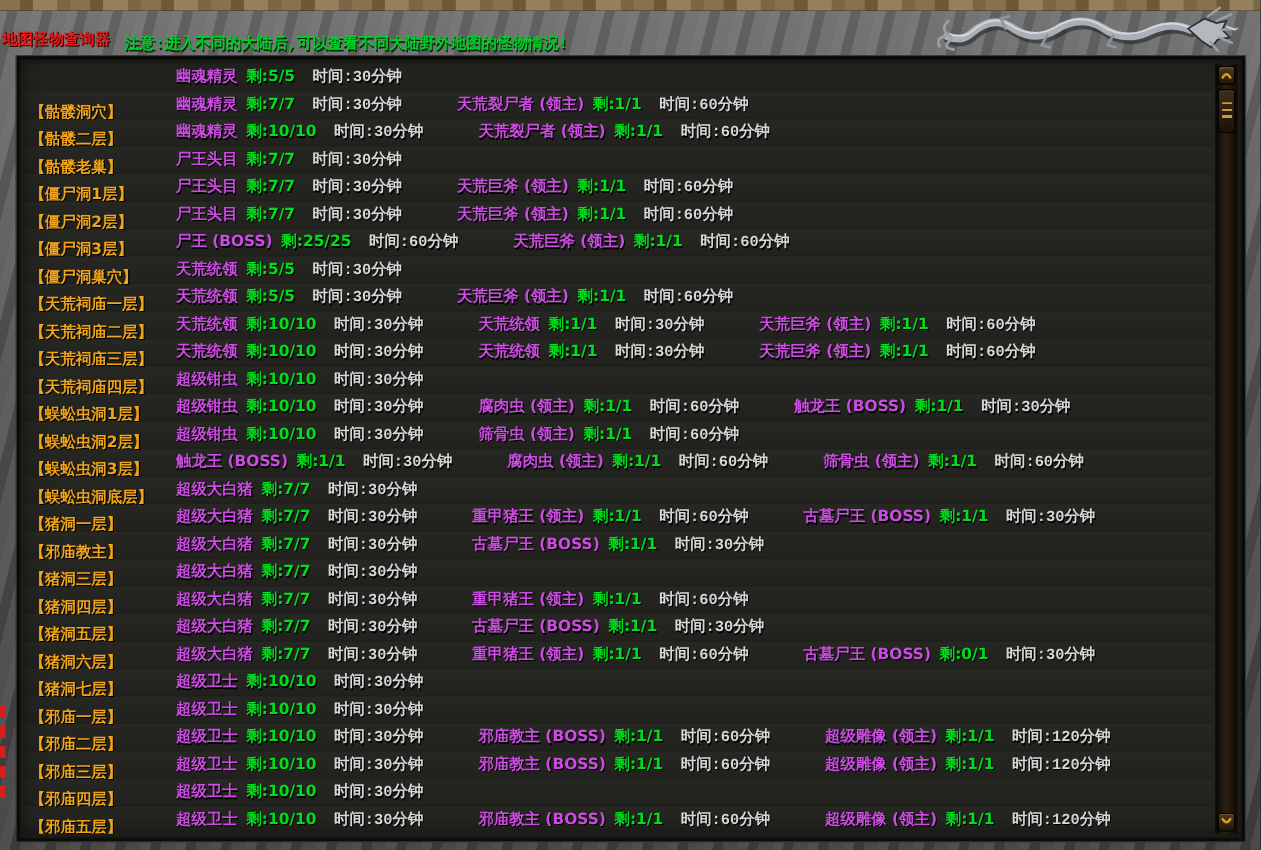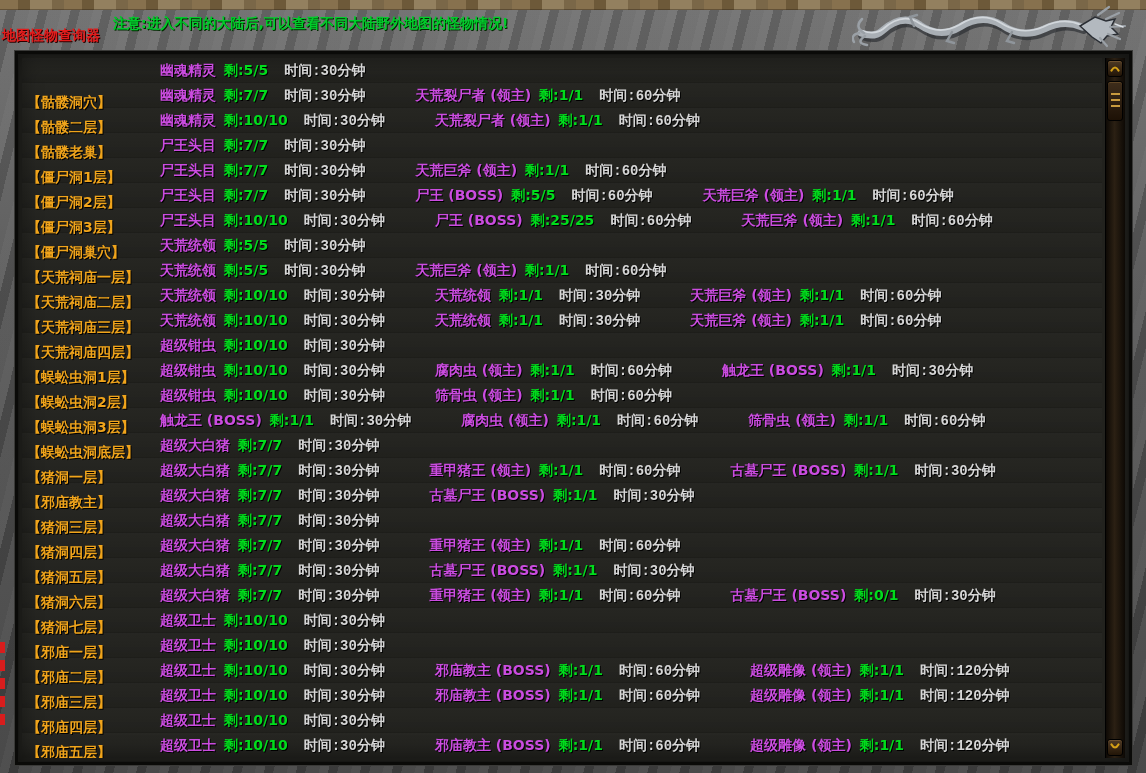--- a/index.html
+++ b/index.html
@@ -15,21 +15,21 @@
       repeating-linear-gradient(104deg, rgba(255,255,255,.07) 0 9px, rgba(0,0,0,.12) 9px 18px, rgba(255,255,255,.04) 18px 31px),
       linear-gradient(180deg,#6f6f6f 0%,#565656 40%,#424242 100%);
   }
   .top-strip{
     position:absolute;top:0;left:0;right:0;height:9px;
     background:repeating-linear-gradient(90deg,#87714e 0 18px,#6d5939 18px 30px,#93805f 30px 52px,#7a6748 52px 64px);
     border-bottom:1px solid #2c241666;
   }
   .titlebar{position:absolute;top:15px;left:0;width:860px;height:22px;font-size:14px;font-weight:bold;white-space:nowrap;}
   .title{position:absolute;left:2px;top:12px;color:var(--title_color,#e31b1b);text-shadow:1px 1px 0 #2a0000;}
-  .notice{position:absolute;left:113px;top:0;color:var(--notice_color,#00cc2a);text-shadow:1px 1px 0 #002a00;}
+  .notice{position:absolute;left:113px;top:16px;color:var(--notice_color,#00cc2a);text-shadow:1px 1px 0 #002a00;font-family:Liberation Mono, monospace;}
   .dragon{position:absolute;top:2px;right:2px;width:292px;height:50px;}
   
   .panel{
     position:absolute;left:15px;top:51px;width:1117px;height:714px;box-sizing:border-box;
     background:#23231f;border:3px solid #0a0a08;outline:1px solid #3a3a38;
     box-shadow:inset 0 0 0 1px #161614, inset 0 0 22px rgba(0,0,0,.55);
   }
   .rows{position:absolute;top:4px;left:4px;right:27px;bottom:4px;overflow:hidden;}
   .row{
     height:25px;line-height:25px;display:flex;white-space:nowrap;
@@ -121,26 +121,24 @@
           <span class="seg"><span class="mon">尸王头目</span><span class="rem">剩:7/7</span><span class="time">时间:30分钟</span></span>
         </div>
         <div class="row">
           <span class="map">【僵尸洞2层】</span>
           <span class="seg"><span class="mon">尸王头目</span><span class="rem">剩:7/7</span><span class="time">时间:30分钟</span></span>
           <span class="seg"><span class="mon">天荒巨斧 (领主)</span><span class="rem">剩:1/1</span><span class="time">时间:60分钟</span></span>
         </div>
         <div class="row">
           <span class="map">【僵尸洞3层】</span>
           <span class="seg"><span class="mon">尸王头目</span><span class="rem">剩:7/7</span><span class="time">时间:30分钟</span></span>
-          <span class="seg"><span class="mon">尸王 (BOSS)</span><span class="rem">剩:5/5</span><span class="time">时间:60分钟</span></span>
           <span class="seg"><span class="mon">天荒巨斧 (领主)</span><span class="rem">剩:1/1</span><span class="time">时间:60分钟</span></span>
         </div>
         <div class="row">
           <span class="map">【僵尸洞巢穴】</span>
-          <span class="seg"><span class="mon">尸王头目</span><span class="rem">剩:10/10</span><span class="time">时间:30分钟</span></span>
           <span class="seg"><span class="mon">尸王 (BOSS)</span><span class="rem">剩:25/25</span><span class="time">时间:60分钟</span></span>
           <span class="seg"><span class="mon">天荒巨斧 (领主)</span><span class="rem">剩:1/1</span><span class="time">时间:60分钟</span></span>
         </div>
         <div class="row">
           <span class="map">【天荒祠庙一层】</span>
           <span class="seg"><span class="mon">天荒统领</span><span class="rem">剩:5/5</span><span class="time">时间:30分钟</span></span>
         </div>
         <div class="row">
           <span class="map">【天荒祠庙二层】</span>
           <span class="seg"><span class="mon">天荒统领</span><span class="rem">剩:5/5</span><span class="time">时间:30分钟</span></span>

